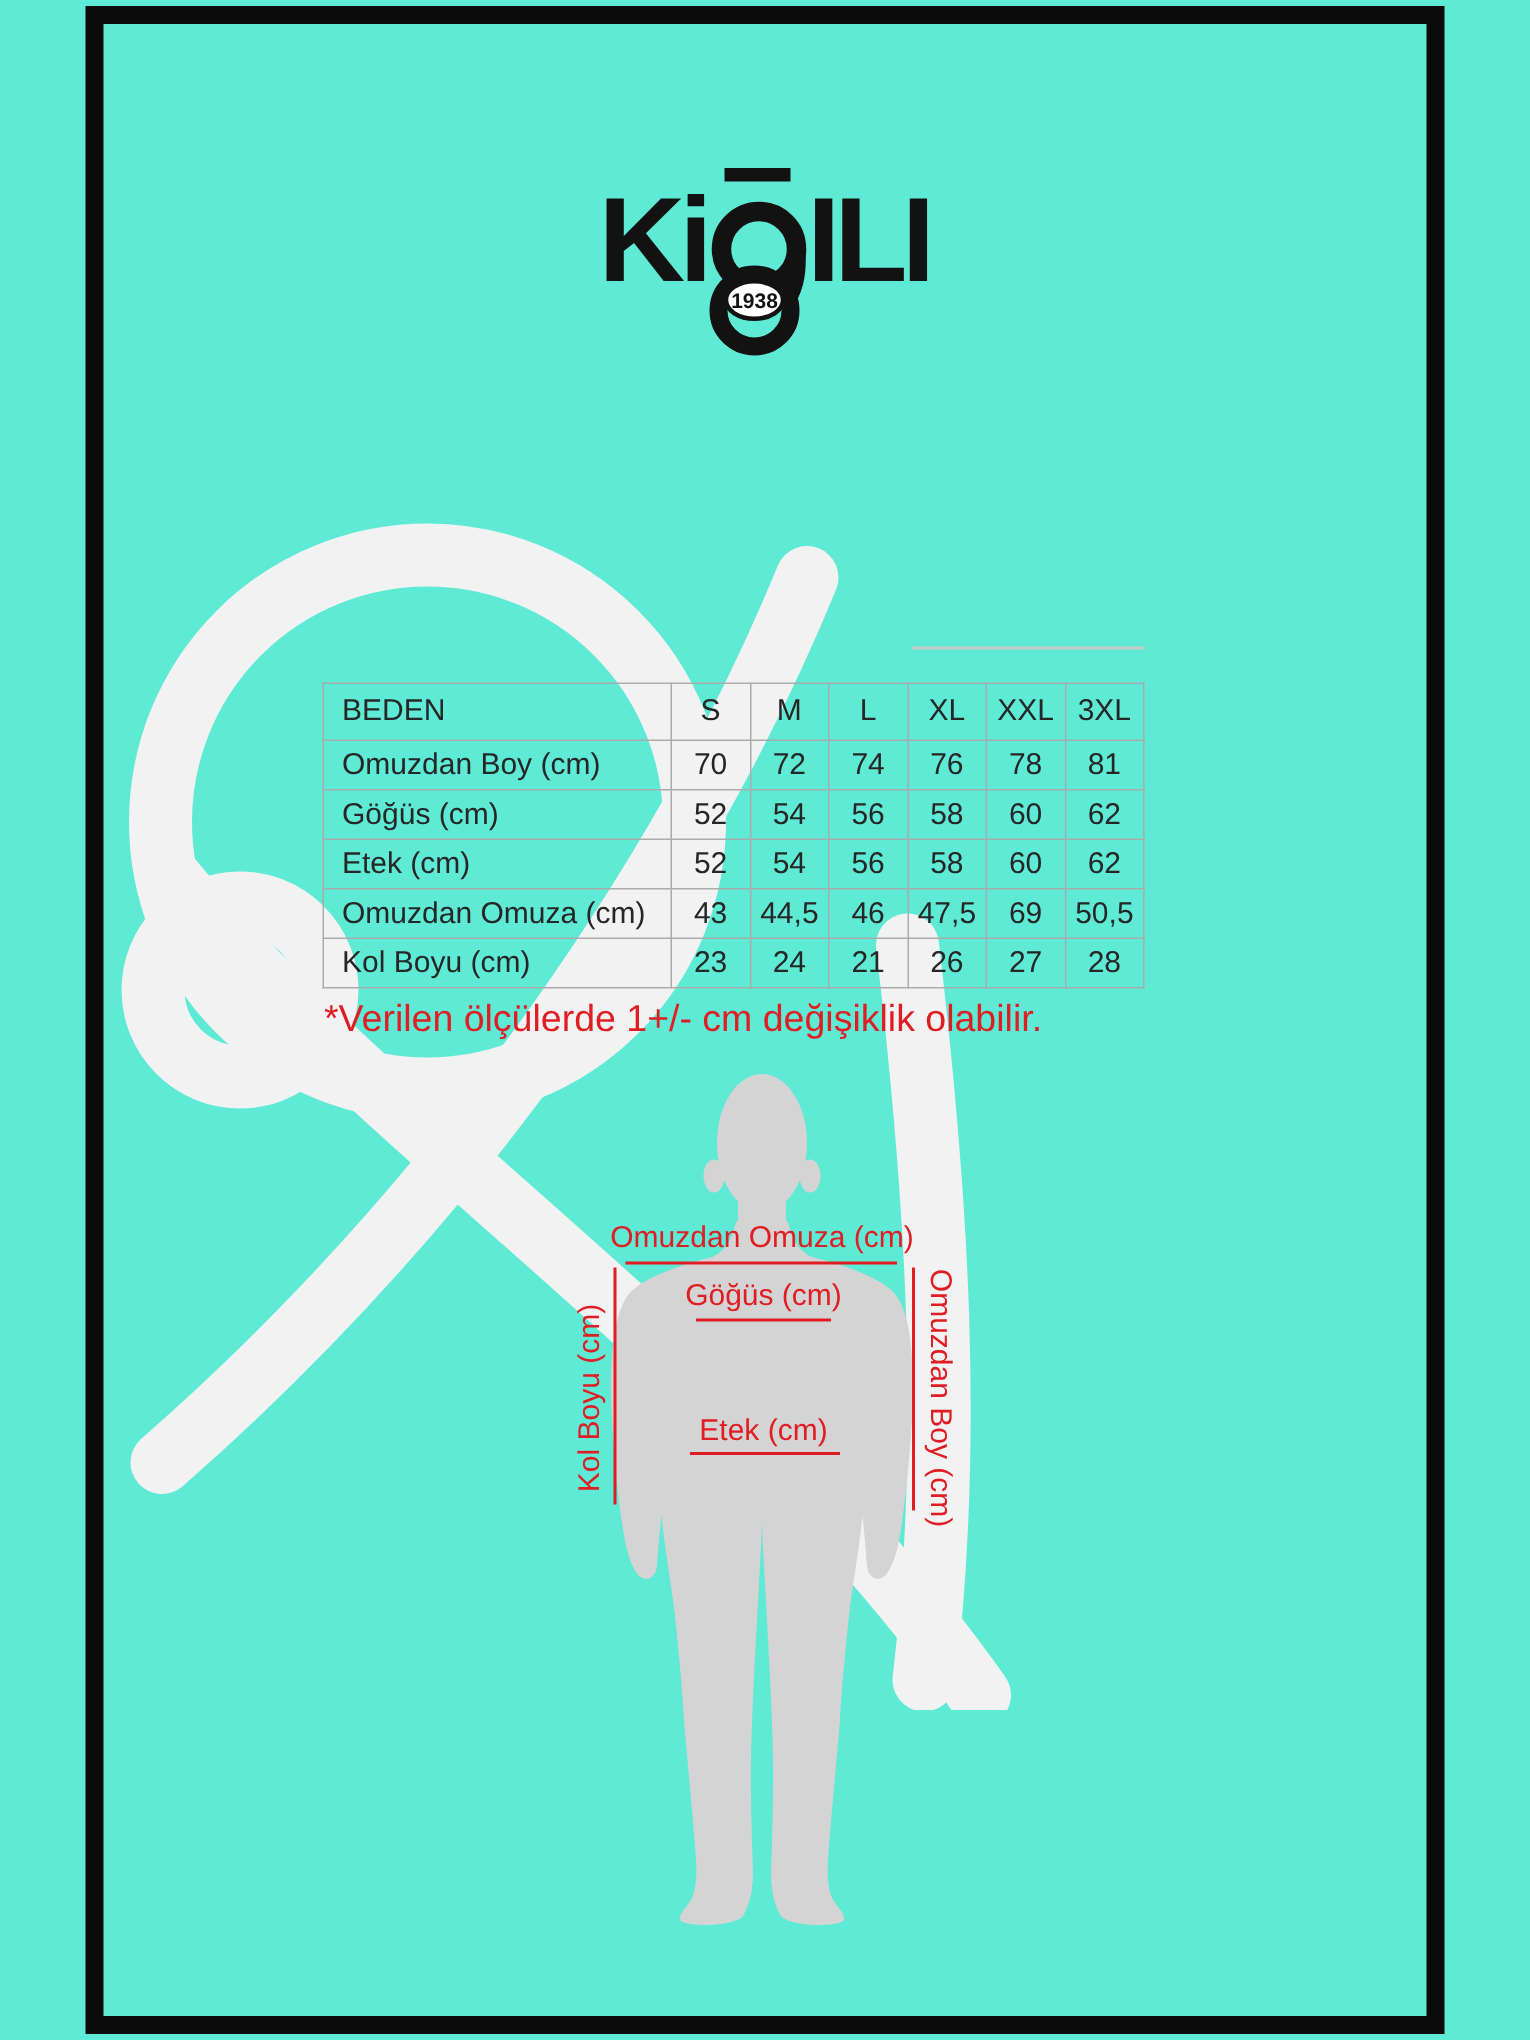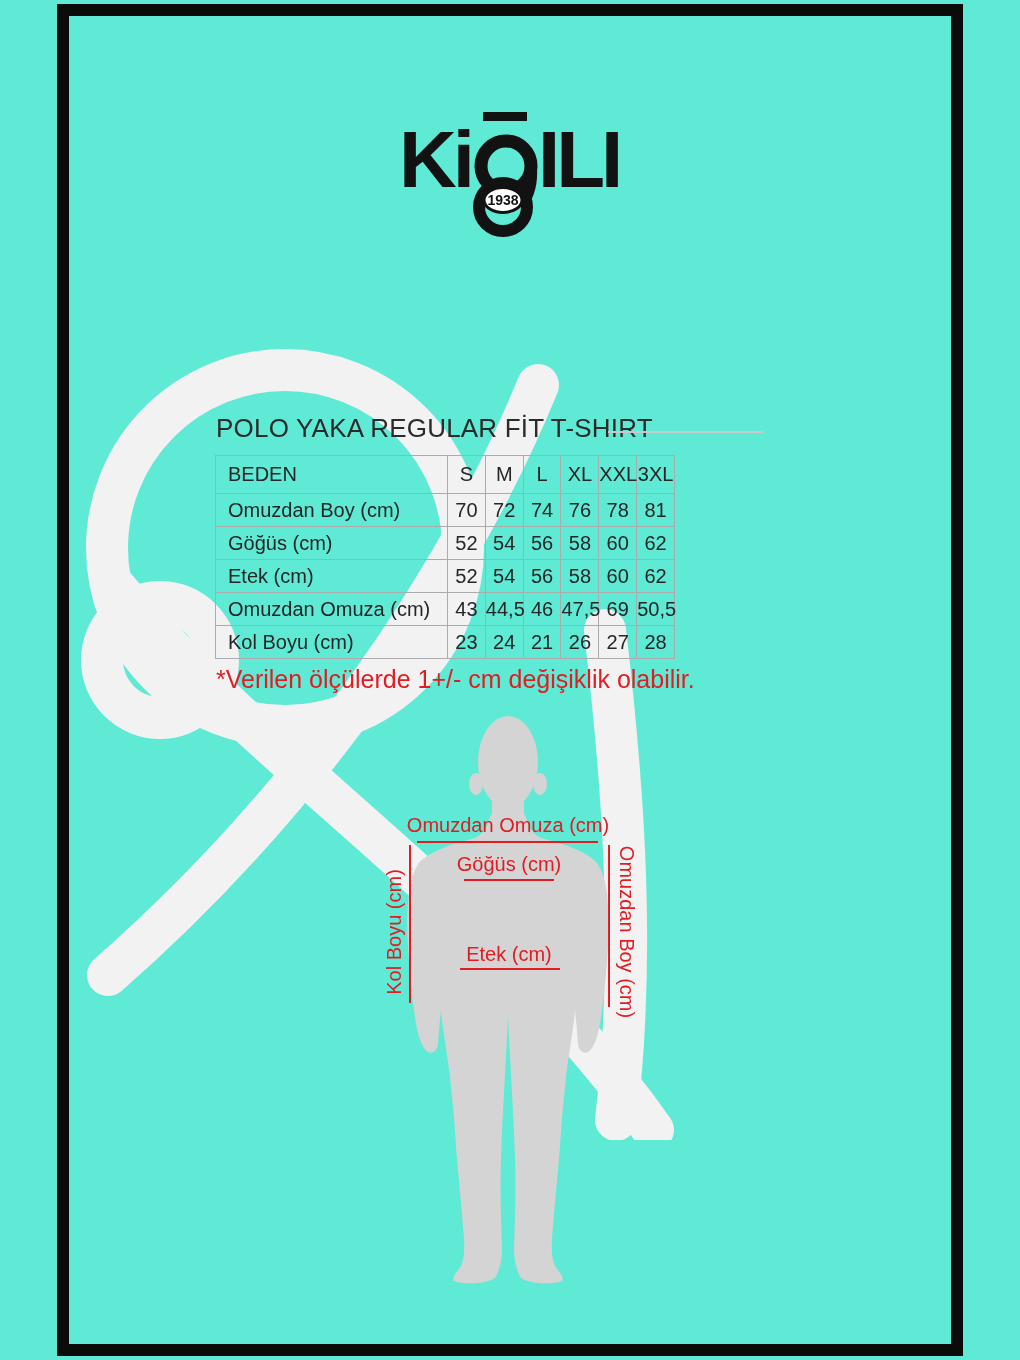--- a/index.html
+++ b/index.html
@@ -16,21 +16,21 @@
   .tagline{
     position:absolute;left:260px;width:500px;top:237px;text-align:center;
     font-size:15px;font-weight:700;letter-spacing:.2px;color:#1f1f1f;
   }
   .title{
     position:absolute;left:216px;top:413px;margin:0;
     font-size:26px;font-weight:400;letter-spacing:.2px;color:#2b2b2b;white-space:nowrap;
   }
   .title-rule{position:absolute;left:608px;top:431px;width:155px;height:2px;background:#c9c9c9;}
   table.size-table{
-    position:absolute;left:215px;top:455px;width:460px;
+    position:absolute;left:215px;top:455px;width:548px;
     border-collapse:collapse;table-layout:fixed;background:transparent;
     font-size:20px;color:#262626;
   }
   table.size-table th,table.size-table td{
     border:1px solid #ababab;font-weight:400;padding:0;height:32px;
     text-align:center;background:transparent;
   }
   table.size-table thead th{height:37px;}
   table.size-table .lbl{ text-align:left;padding-left:12px; }
   .note{
@@ -70,21 +70,20 @@
       <rect x="97" y="2" width="44" height="9" fill="#121212"></rect>
       <circle cx="120" cy="56" r="25" fill="none" stroke="#121212" stroke-width="13"></circle>
       <path d="M145,58 C146,74 143,84 136,94" fill="none" stroke="#121212" stroke-width="12"></path>
       <circle cx="117" cy="97" r="24" fill="none" stroke="#121212" stroke-width="12"></circle>
       <ellipse cx="117" cy="90" rx="19" ry="12.5" fill="#ffffff" stroke="#121212" stroke-width="3"></ellipse>
       <text x="117" y="95" font-size="14" font-weight="700" text-anchor="middle" fill="#121212">1938</text>
     </g>
     <text x="152" y="77" font-size="80" font-weight="800" letter-spacing="-4" fill="#121212">ILI</text>
   </svg>
 
-  <h1 class="title">POLO YAKA REGULAR FİT T-SHIRT</h1>
   <div class="title-rule"></div>
 
   <table class="size-table">
     <colgroup>
         <col style="width:232px">
         <col>
         <col>
         <col>
         <col>
         <col>

